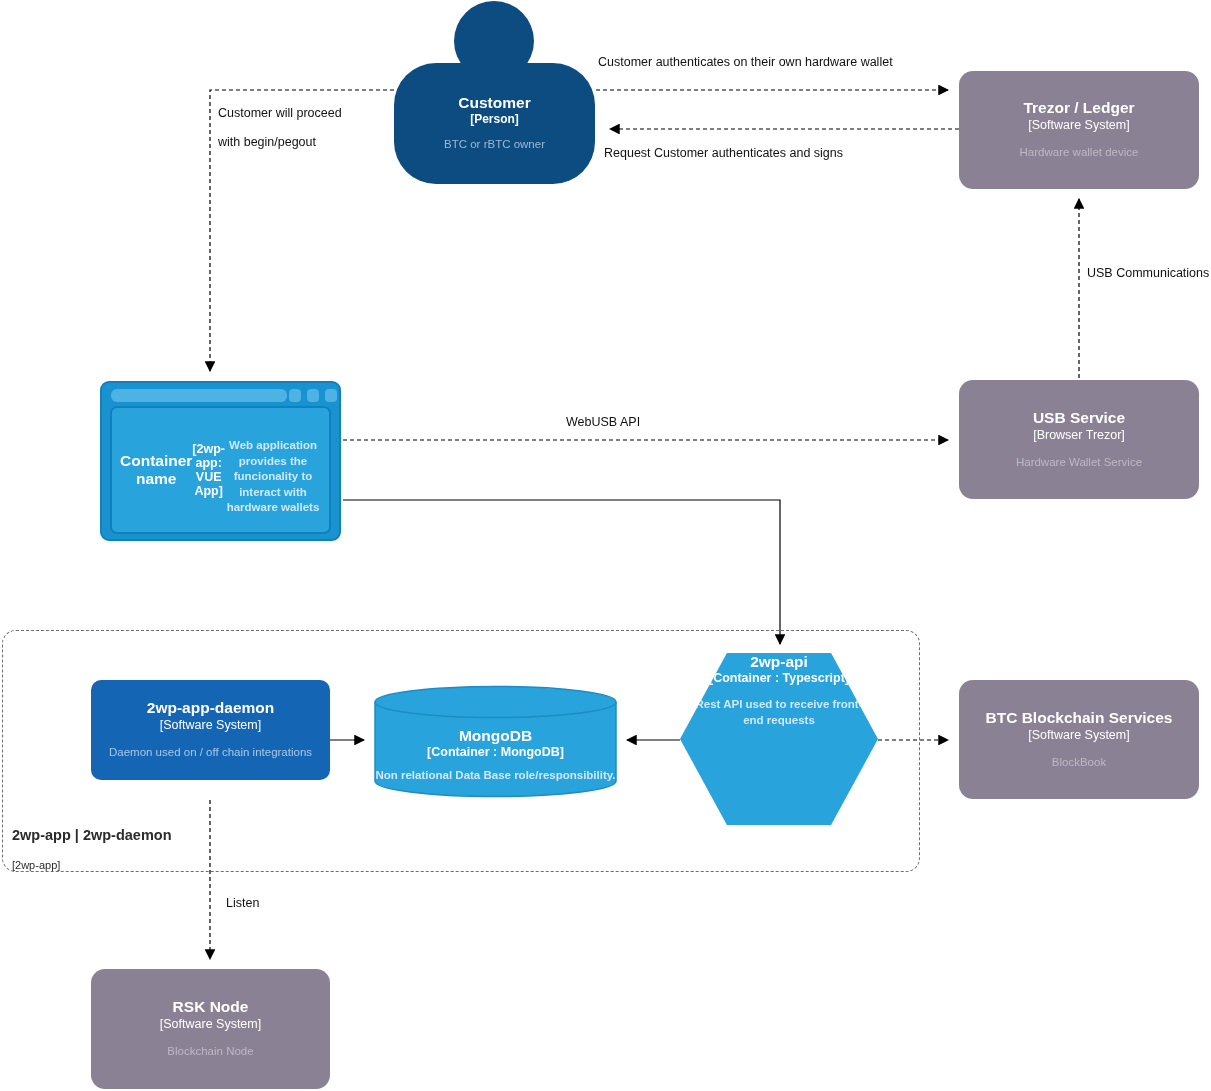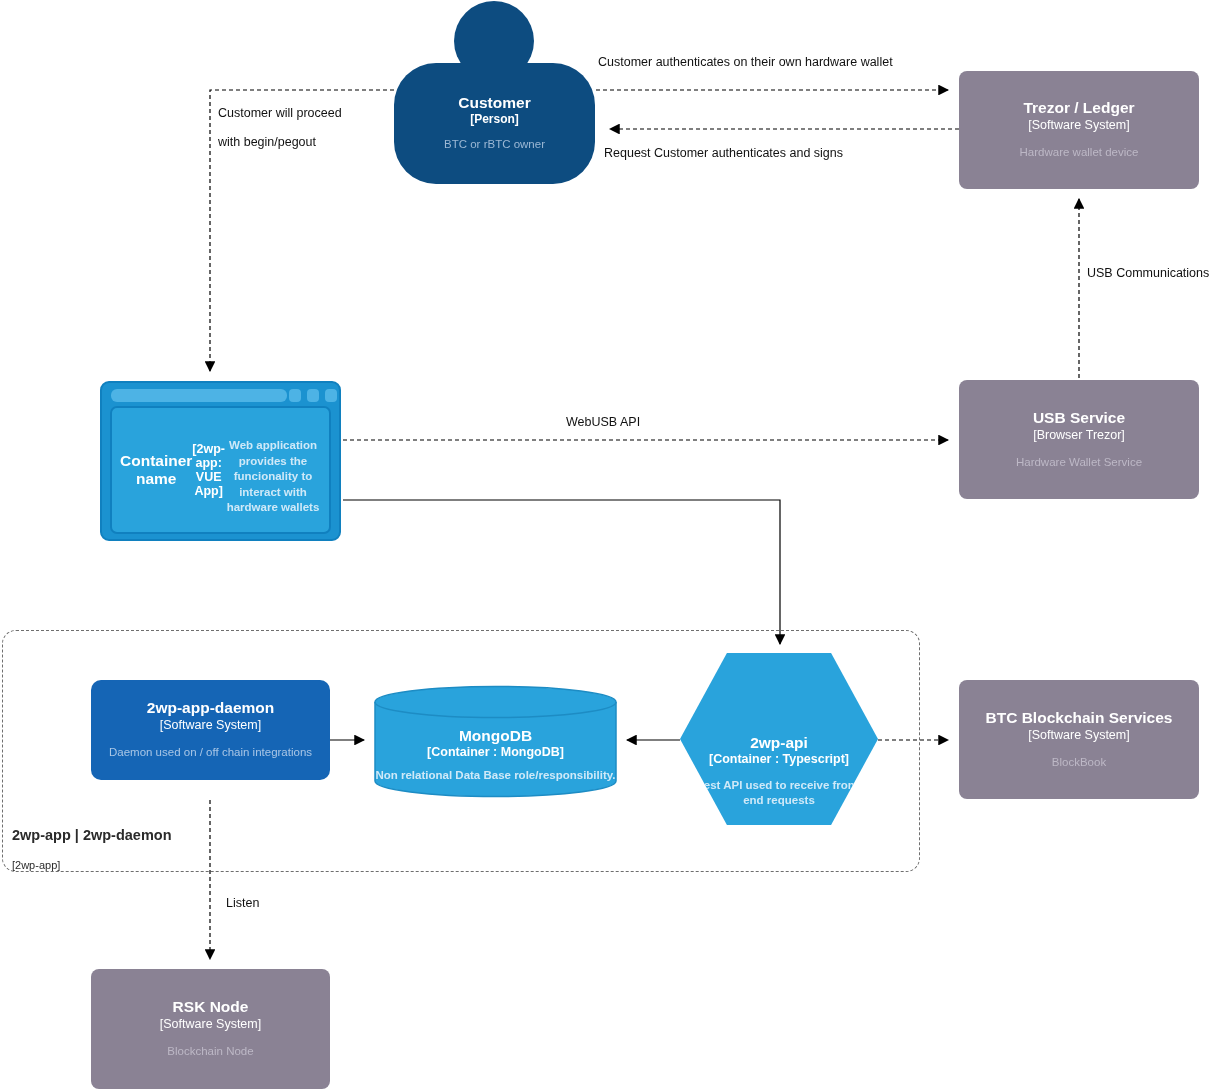--- a/index.html
+++ b/index.html
@@ -9,21 +9,21 @@
   }
   .abs{position:absolute;}
   
   .node{
     position:absolute;display:flex;flex-direction:column;align-items:center;
     justify-content:center;text-align:center;box-sizing:border-box;color:#fff;
   }
   .node .title{font-weight:bold;font-size:15.5px;line-height:1.15;}
   .node .subtitle{font-size:12.5px;line-height:1.3;}
   .node .desc{font-size:11.5px;margin-top:12px;line-height:1.35;}
-  .gray{background:var(--system_fill);border-radius:8px;}
+  .gray{background:var(--system_fill);border-radius:14px;}
   .gray .desc{color:var(--system_desc_text);}
   
   .person-head{
     position:absolute;border-radius:50%;background:var(--person_fill);
   }
   .person-body{
     background:var(--person_fill);border-radius:42px;z-index:2;
   }
   .person-body .subtitle{font-weight:bold;font-size:12px;}
   .person-body .desc{color:var(--person_desc_text);margin-top:10px;}
@@ -49,24 +49,24 @@
   }
   .browser-inner .title{font-weight:bold;font-size:15.5px;}
   .browser-inner .subtitle{font-weight:bold;font-size:12.5px;text-align:center;}
   .browser-inner .desc{
     font-weight:bold;font-size:11.5px;color:var(--lightblue_desc_text);
     margin-top:14px;line-height:1.35;
   }
   
   .hexagon{
     position:absolute;display:flex;flex-direction:column;align-items:center;
-    justify-content:flex-end;text-align:center;color:#fff;
+    justify-content:flex-start;text-align:center;color:#fff;
     background:var(--container_fill);
     clip-path:polygon(0% 50%,23.7% 0%,76.3% 0%,100% 50%,76.3% 100%,23.7% 100%);
-    padding:16px 14px;box-sizing:border-box;
+    padding:0 14px;box-sizing:border-box;
   }
   .hexagon .title{font-weight:bold;font-size:15.5px;}
   .hexagon .subtitle{font-weight:bold;font-size:12.5px;}
   .hexagon .desc{
     font-weight:bold;font-size:11.5px;color:var(--lightblue_desc_text);
     margin-top:12px;line-height:1.35;
   }
   
   .cyl-wrap{position:absolute;}
   .cyl-text{

